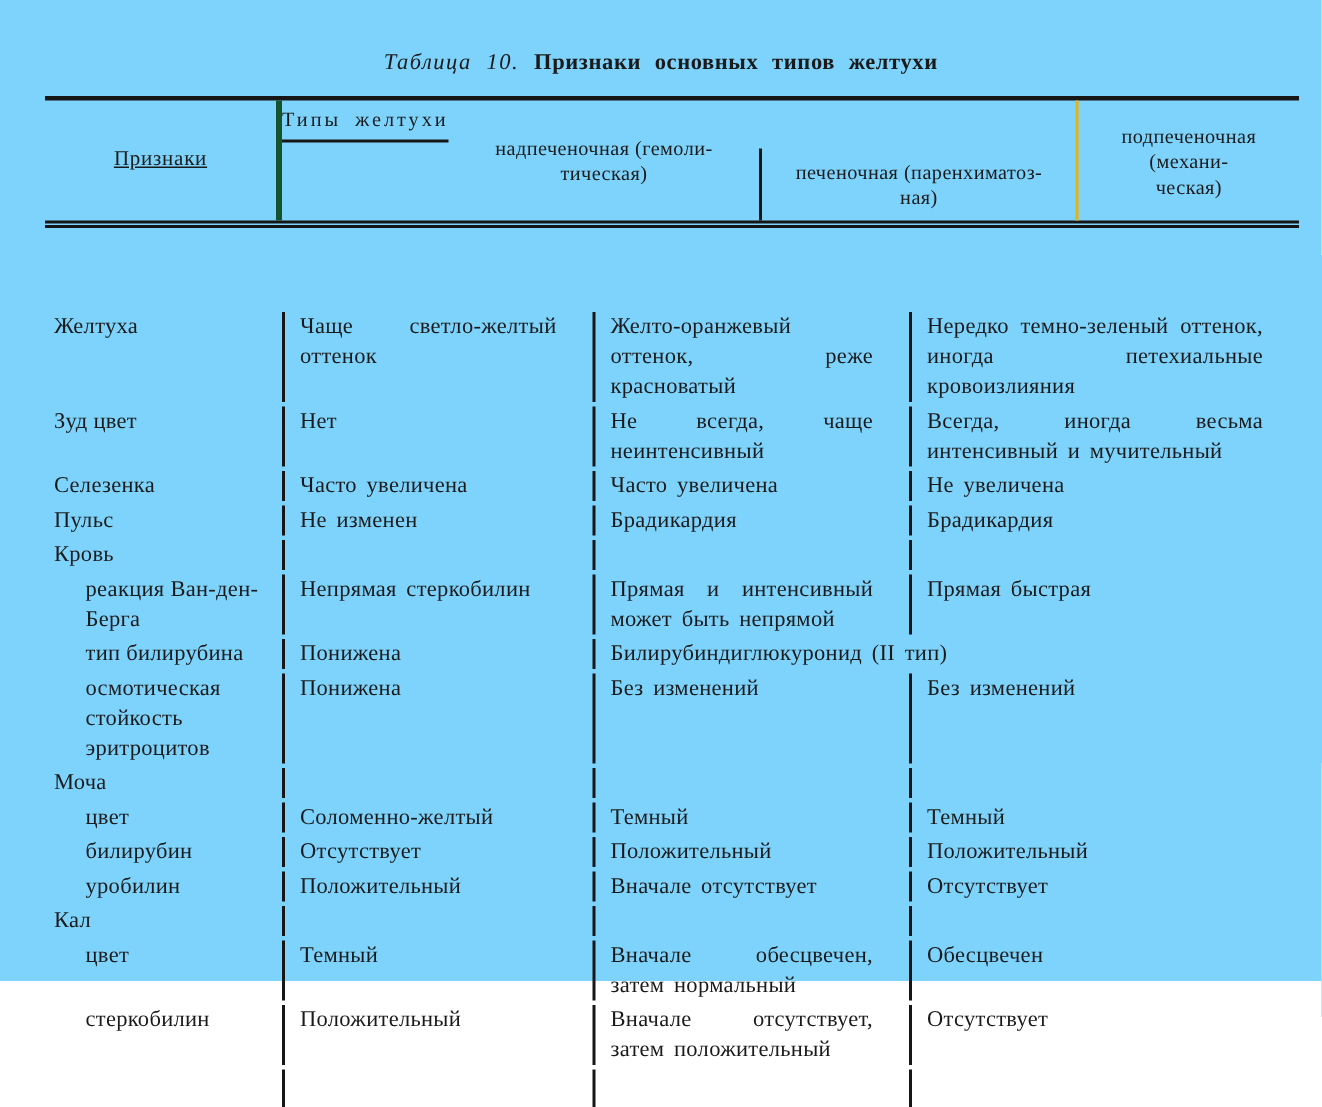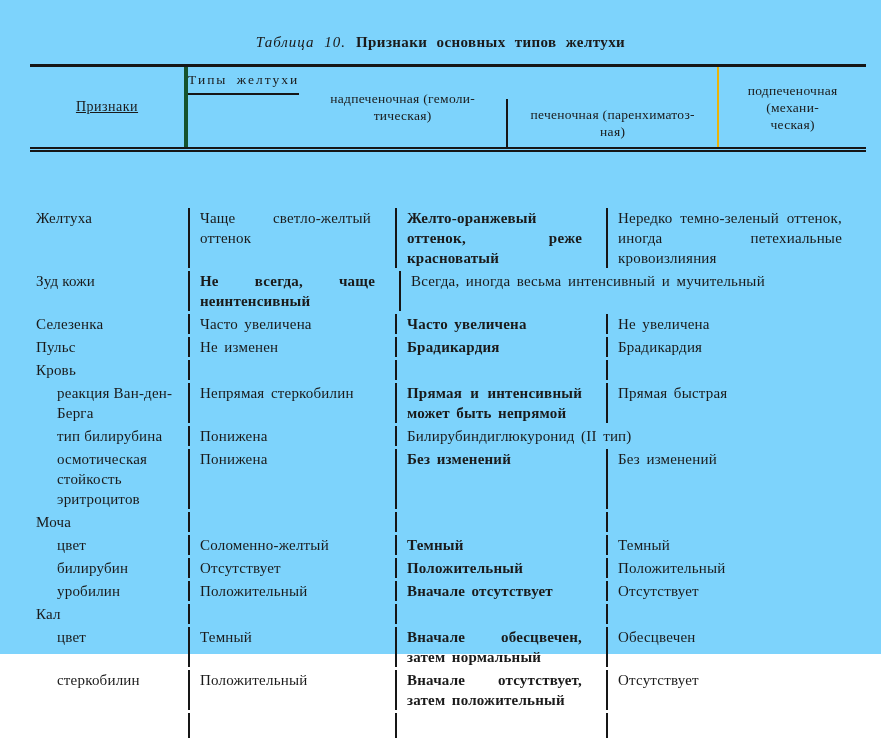--- a/index.html
+++ b/index.html
@@ -58,21 +58,21 @@
     font-size:15px;line-height:20px;letter-spacing:.2px;
   }
   .c0.ind{padding-left:27px;}
   .cell{
     box-sizing:border-box;border-left:2px solid #161616;
     padding:0 24px 0 10px;
     font-size:15px;line-height:20px;letter-spacing:.2px;word-spacing:2.5px;
     text-align:justify;
   }
   .cell.c1{width:207px;flex:0 0 207px;}
-  .cell.c2{width:211px;flex:0 0 211px;font-weight:bold;}
+  .cell.c2{width:211px;flex:0 0 211px;}
   .cell.c3{flex:1;}
   
   .body{min-height:572px;display:flex;flex-direction:column;}
   .row.filler{flex:1;margin-bottom:0;}
 </style>
 </head>
 <body>
 
 <div class="page">
 
@@ -98,21 +98,22 @@
     </div>
 
     <div class="body" id="rows">
         <div class="row">
           <div class="c0">Желтуха</div>
           <div class="cell c1">Чаще светло-желтый оттенок</div>
           <div class="cell c2">Желто-оранжевый оттенок, реже красноватый</div>
           <div class="cell c3">Нередко темно-зеленый оттенок, иногда петехиальные кровоизлияния</div>
         </div>
         <div class="row">
-          <div class="c0">Зуд кожи</div>
+          <div class="c0">Зуд цвет</div>
+          <div class="cell c1">Нет</div>
           <div class="cell c2">Не всегда, чаще неинтенсивный</div>
           <div class="cell c3">Всегда, иногда весьма интенсивный и мучительный</div>
         </div>
         <div class="row">
           <div class="c0">Селезенка</div>
           <div class="cell c1">Часто увеличена</div>
           <div class="cell c2">Часто увеличена</div>
           <div class="cell c3">Не увеличена</div>
         </div>
         <div class="row">

